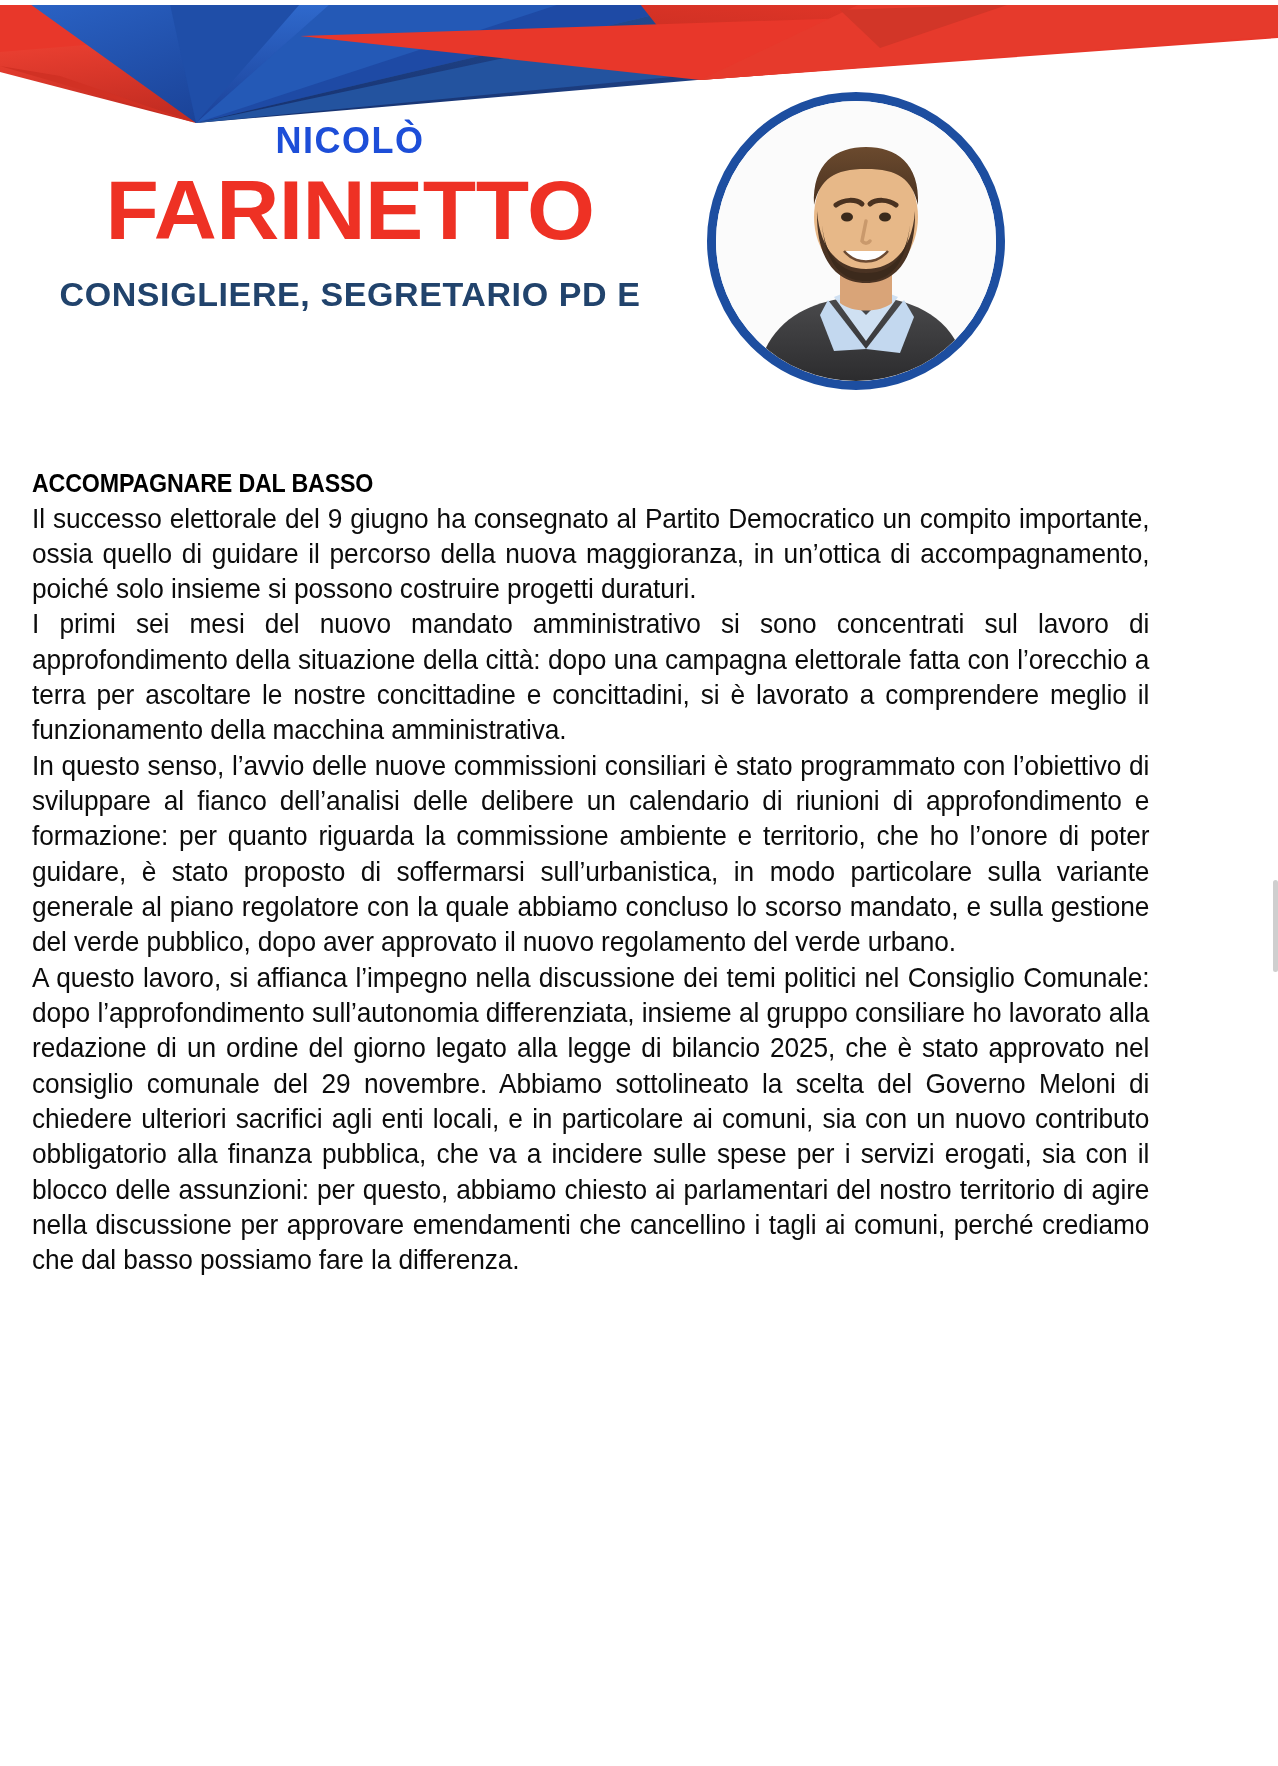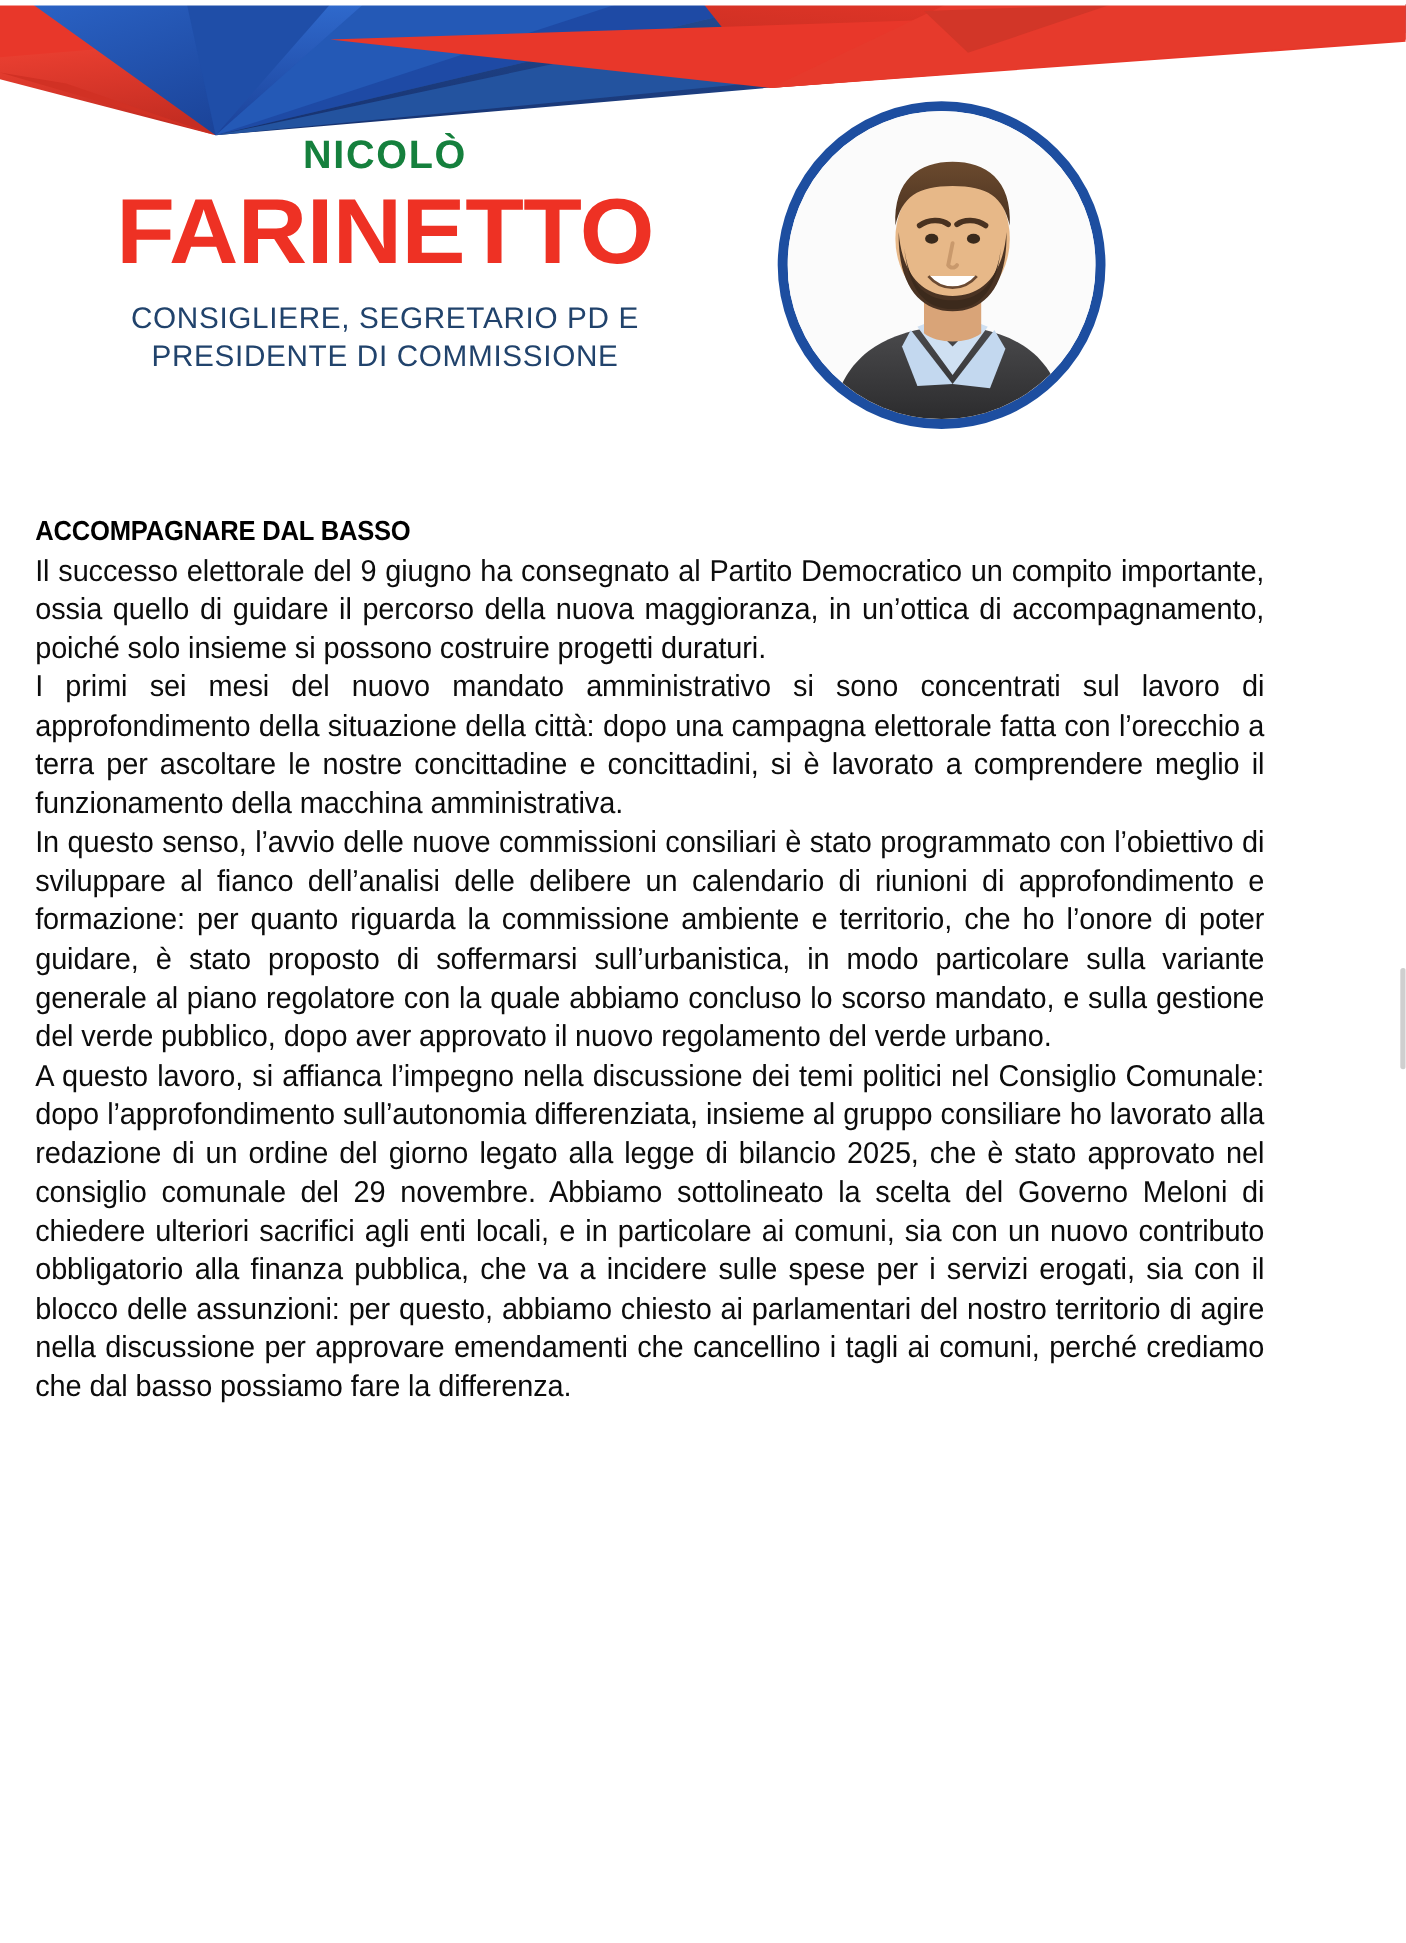--- a/index.html
+++ b/index.html
@@ -35,38 +35,38 @@
     top: 122px;
     left: 20px;
     width: 660px;
     text-align: center;
   }
   .first-name {
     font-family: "Liberation Sans", sans-serif;
     font-weight: bold;
     font-size: 36px;
     letter-spacing: 1.5px;
-    color: #15803d;
+    color: #1d4ed8;
     line-height: 1.05;
     margin: 0;
   }
   .last-name {
     font-family: "Liberation Sans", sans-serif;
     font-weight: bold;
     font-size: 84px;
     letter-spacing: -0.5px;
     color: #ee3124;
     line-height: 1.05;
     margin: 6px 0 2px 0;
     transform: scaleX(1.04);
   }
   .role {
     font-family: "Liberation Sans", sans-serif;
-    font-weight: normal;
-    font-size: 27px;
+    font-weight: bold;
+    font-size: 34px;
     letter-spacing: 0.6px;
     color: #21436c;
     line-height: 1.30;
     margin: 18px 0 0 0;
     text-align: center;
   }
   .role-line { display: block; }
 
   
   .portrait {
@@ -177,21 +177,20 @@
       <polygon points="840,10 1010,4 880,48" fill="#d23628"></polygon>
       <polygon points="0,0 1278,0 1278,5 0,5" fill="#ffffff"></polygon>
     </svg>
   </div>
 
   <div class="identity">
     <div class="first-name">NICOLÒ</div>
     <div class="last-name">FARINETTO</div>
     <div class="role">
       <span class="role-line">CONSIGLIERE, SEGRETARIO PD E</span>
-      <span class="role-line">PRESIDENTE DI COMMISSIONE</span>
     </div>
   </div>
 
   <div class="portrait">
     <svg width="280" height="280" viewBox="0 0 280 280" xmlns="http://www.w3.org/2000/svg">
       <defs>
         <linearGradient id="jacket" x1="0" y1="0" x2="0" y2="1">
           <stop offset="0%" stop-color="#4a4a4c"></stop>
           <stop offset="100%" stop-color="#2c2c2e"></stop>
         </linearGradient>

